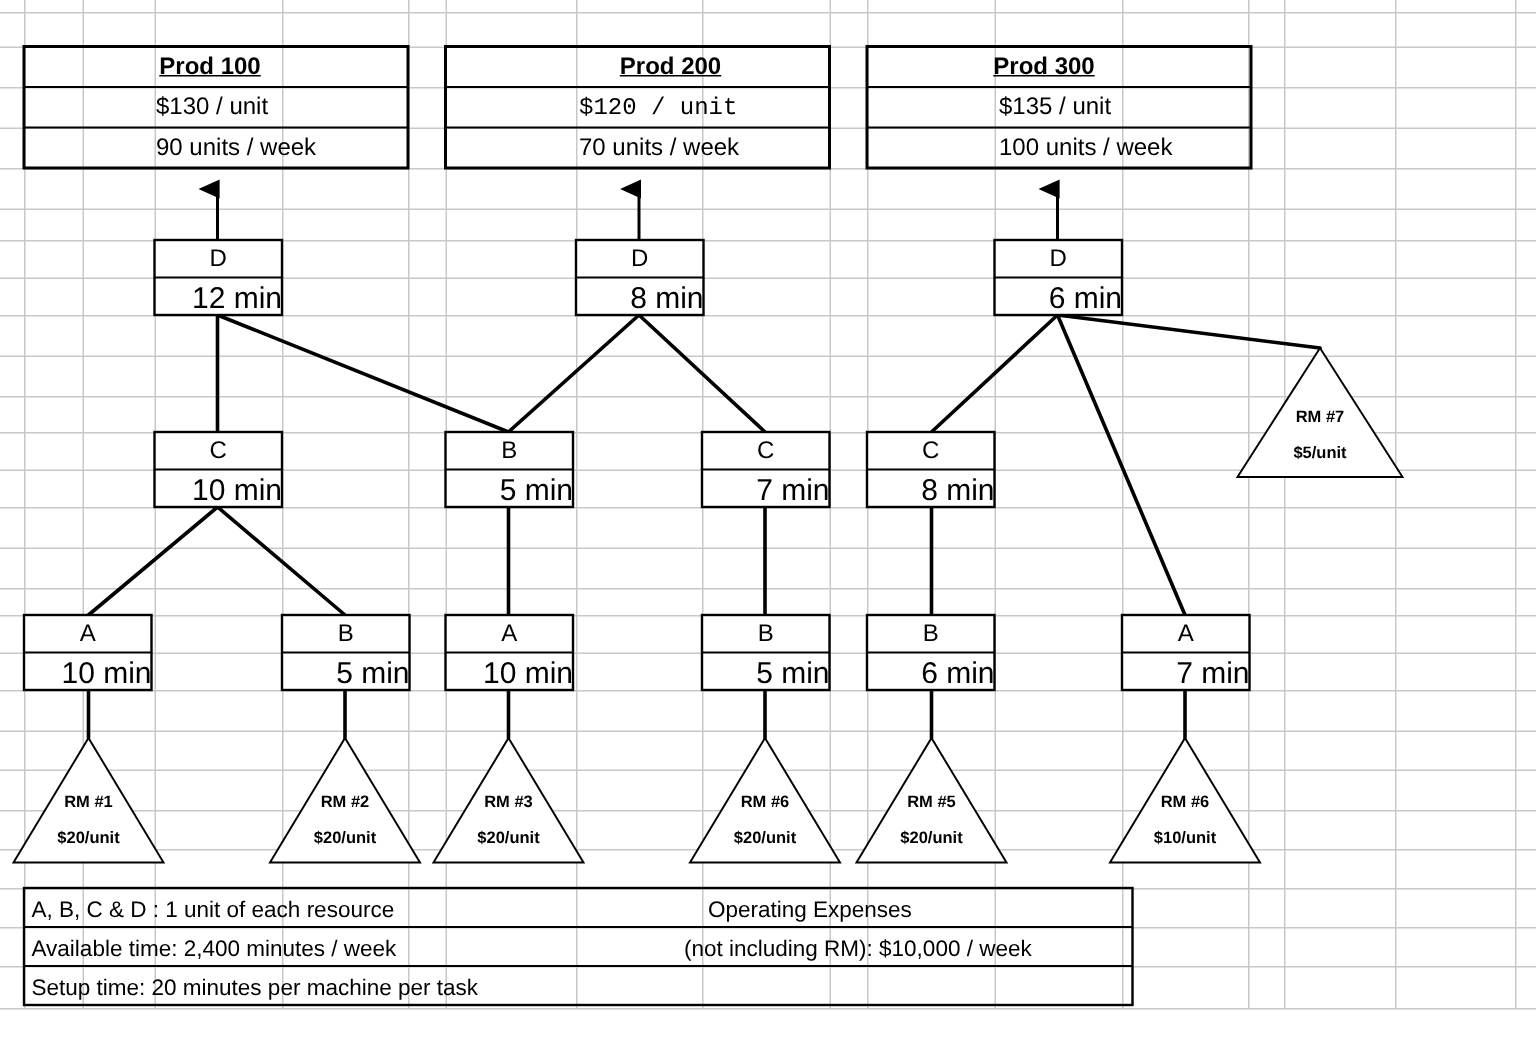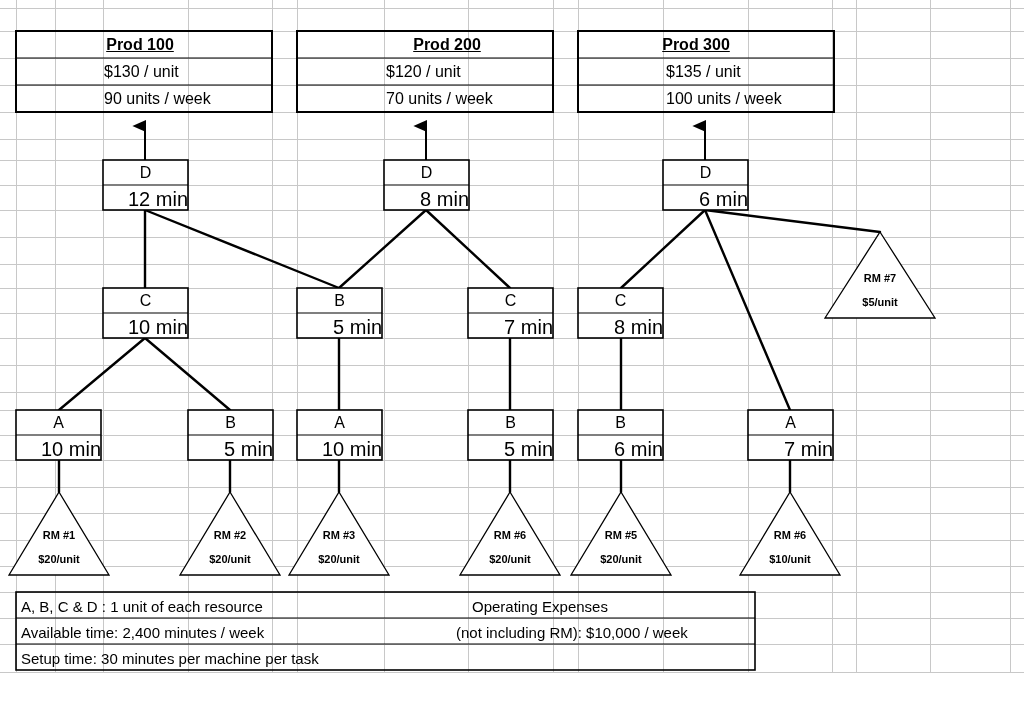--- a/index.html
+++ b/index.html
@@ -183,21 +183,21 @@
     </g>
   </svg>
 
   <div id="text-layer">
 
     <div class="txt prod-title" style="left:16px;top:36px;width:248px;">Prod 100</div>
     <div class="txt prod-line" style="left:104px;top:63px;">$130 / unit</div>
     <div class="txt prod-line" style="left:104px;top:90px;">90 units / week</div>
 
     <div class="txt prod-title" style="left:297px;top:36px;width:256px;margin-left:22px;">Prod 200</div>
-    <div class="txt prod-line" style="left:386px;top:63px;">$120 / unit</div>
+    <div class="txt prod-line" style="left:386px;top:63px;font-family:Liberation Mono, monospace;">$120 / unit</div>
     <div class="txt prod-line" style="left:386px;top:90px;">70 units / week</div>
 
     <div class="txt prod-title" style="left:578px;top:36px;width:236px;">Prod 300</div>
     <div class="txt prod-line" style="left:666px;top:63px;">$135 / unit</div>
     <div class="txt prod-line" style="left:666px;top:90px;">100 units / week</div>
 
     <div id="op-text">
         <div class="txt node-letter" style="left: 103px; top: 164px; width: 85px;">D</div>
         <div class="txt node-time" style="left: 103px; top: 188px; width: 85px;">12 min</div>
         <div class="txt node-letter" style="left: 384px; top: 164px; width: 85px;">D</div>
@@ -237,19 +237,19 @@
         <div class="txt rm-label" style="left: 571px; width: 100px; top: 529px;">RM #5</div>
         <div class="txt rm-price" style="left: 571px; width: 100px; top: 553px;">$20/unit</div>
         <div class="txt rm-label" style="left: 740px; width: 100px; top: 529px;">RM #6</div>
         <div class="txt rm-price" style="left: 740px; width: 100px; top: 553px;">$10/unit</div>
         <div class="txt rm-label" style="left: 825px; width: 110px; top: 272px;">RM #7</div>
         <div class="txt rm-price" style="left: 825px; width: 110px; top: 296px;">$5/unit</div>
       </div>
 
     <div class="txt note" style="left:21px;top:598px;">A, B, C &amp; D : 1 unit of each resource</div>
     <div class="txt note" style="left:21px;top:624px;">Available time:  2,400 minutes / week</div>
-    <div class="txt note" style="left:21px;top:650px;">Setup time: 30 minutes per machine per task</div>
+    <div class="txt note" style="left:21px;top:650px;">Setup time: 20 minutes per machine per task</div>
 
     <div class="txt note" style="left:472px;top:598px;">Operating Expenses</div>
     <div class="txt note" style="left:456px;top:624px;">(not including RM): $10,000 / week</div>
   </div>
 
 </div>
 
 </body></html>

